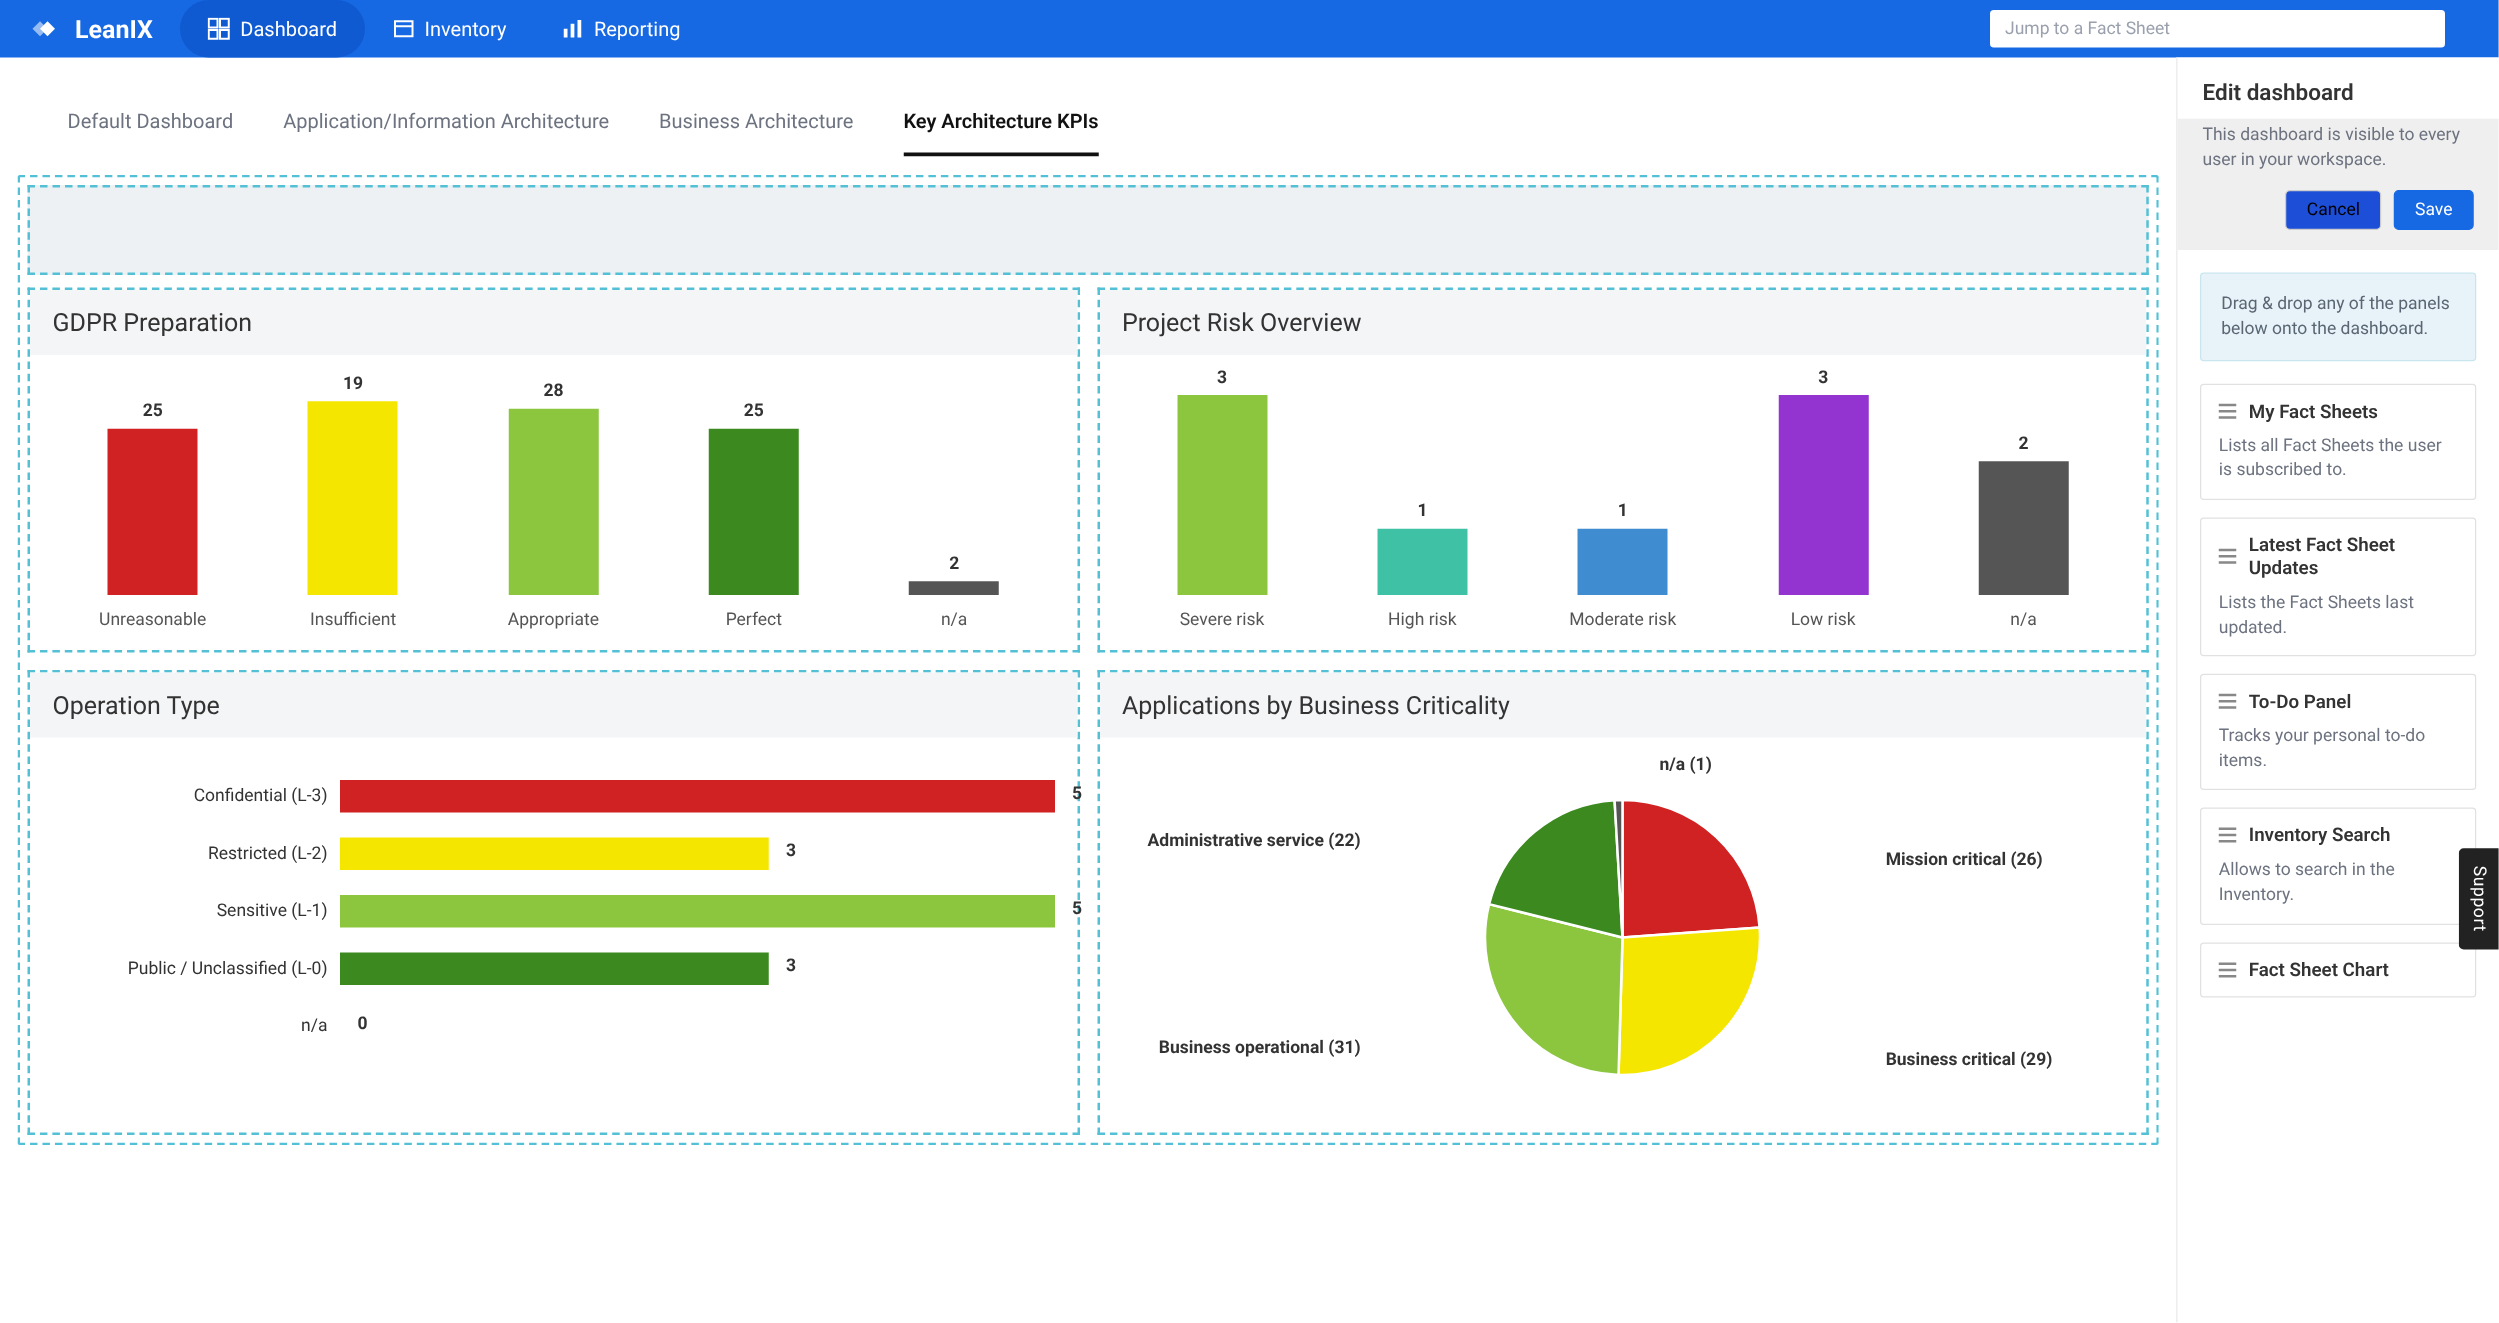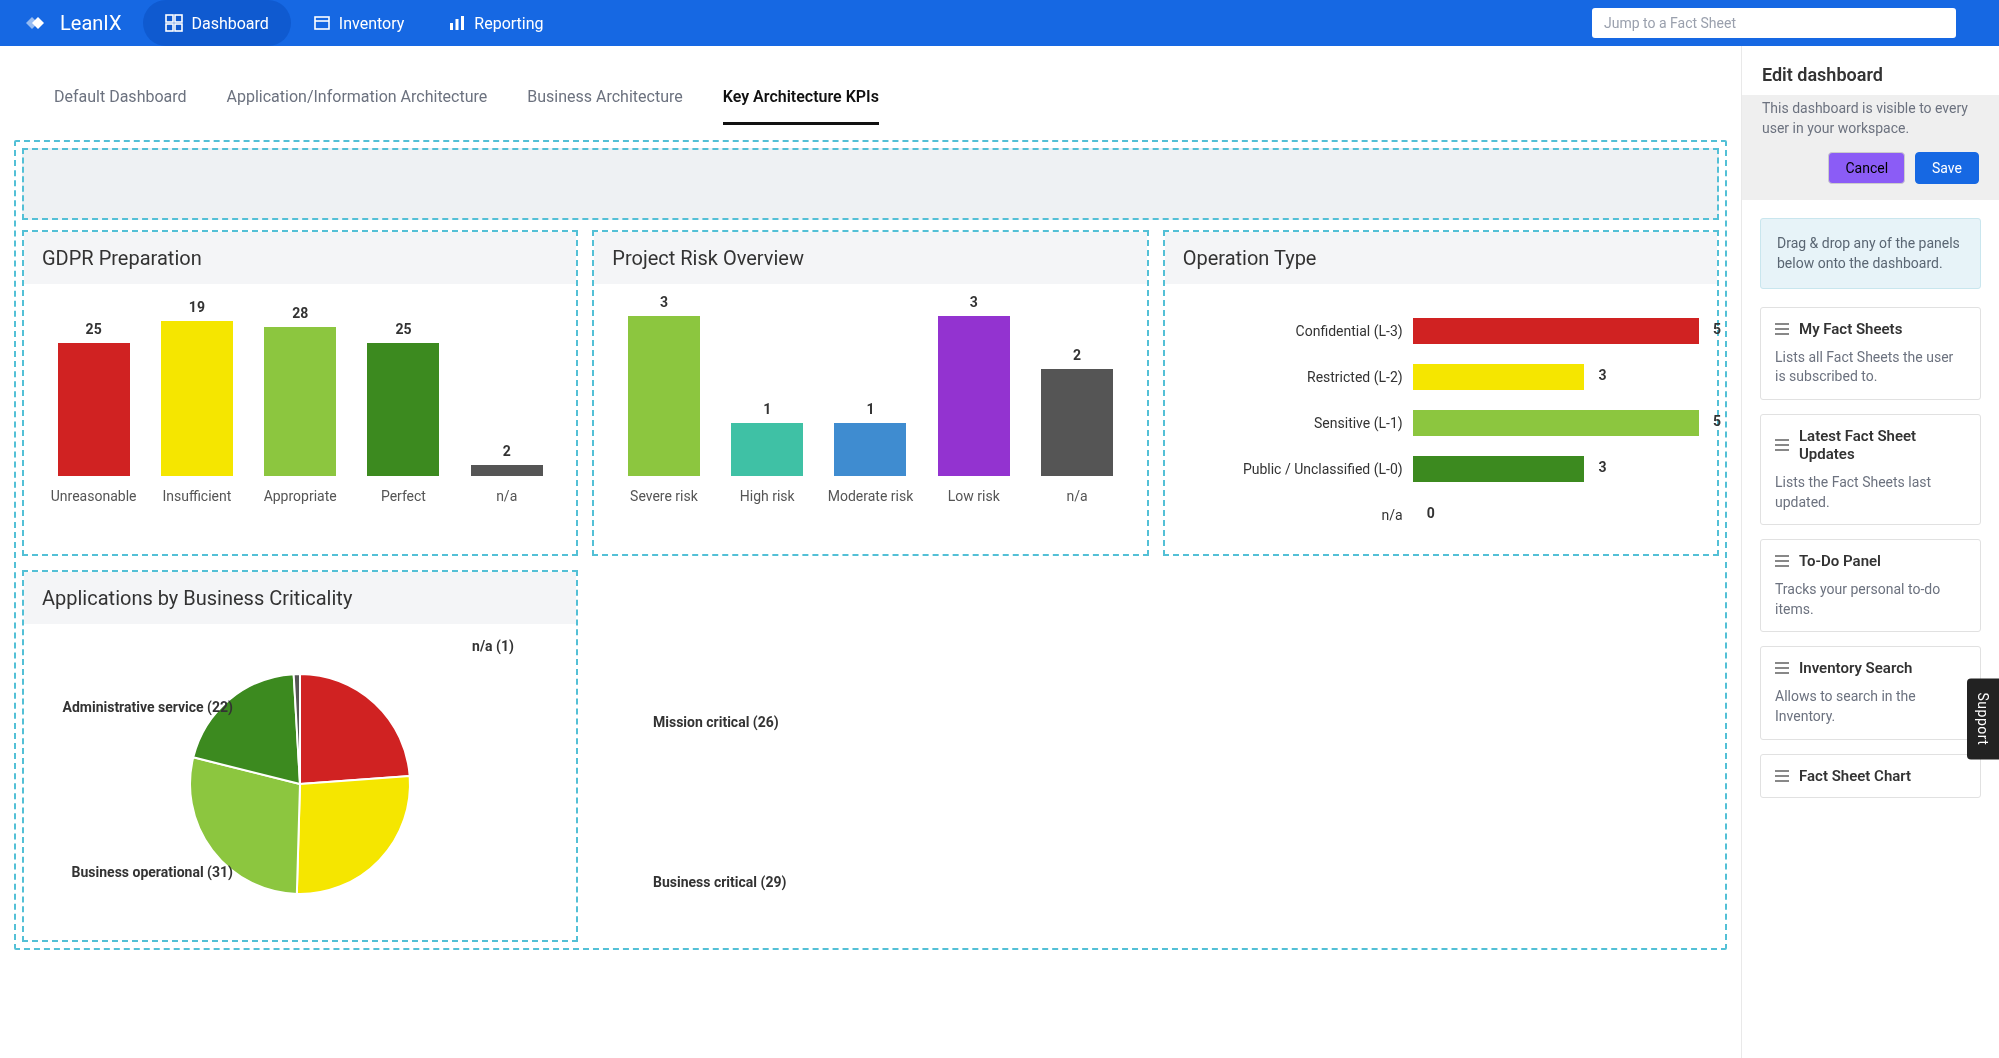--- a/index.html
+++ b/index.html
@@ -1,20 +1,20 @@
 <!DOCTYPE html>
 <html><head>
 <meta charset="utf-8">
 <style>
 * { box-sizing: border-box; margin: 0; padding: 0; font-family: -apple-system, BlinkMacSystemFont, "Segoe UI", Roboto, Helvetica, Arial, sans-serif; }
 body { background: #fff; color: #333; font-size: 14px; overflow: hidden; width: 1999px; height: 1058px; }
 
 
 .topnav { background: #1668e3; color: #fff; height: 46px; display: flex; align-items: center; padding: 0 12px 0 0; }
-.logo { display: flex; align-items: center; gap: 10px; padding: 0 22px; font-weight: 400; font-size: 20px; }
+.logo { display: flex; align-items: center; gap: 10px; padding: 0 22px; font-weight: 700; font-size: 20px; }
 .logo-mark { width: 28px; height: 28px; position: relative; }
 .logo-mark svg { width: 28px; height: 28px; }
 .nav-items { display: flex; align-items: stretch; height: 100%; }
 .nav-item { display: flex; align-items: center; gap: 8px; padding: 0 22px; font-size: 16px; cursor: pointer; color: #fff; }
 .nav-item.active { background: #0f5ad0; border-radius: 23px; }
 .nav-icon { width: 18px; height: 18px; display:inline-flex; align-items:center; justify-content:center; }
 .spacer { flex: 1; }
 .search { width: 364px; margin-right: 31px; }
 .search input { width: 100%; height: 30px; border: none; border-radius: 3px; padding: 0 12px; font-size: 14px; color:#333; }
 .search input::placeholder { color: #9aa0ad; }
@@ -28,21 +28,21 @@
 .subtab { padding-bottom: 16px; color: #6c727f; font-size: 16px; cursor:pointer; border-bottom: 3px solid transparent; }
 .subtab.active { color: #111; font-weight:600; border-bottom-color:#111; }
 
 
 .main-wrap { display:flex; height: calc(1058px - 46px); }
 .canvas { flex:1; padding: 18px 14px 0 14px; overflow:hidden; }
 .editpanel { width: 258px; background:#fff; border-left:1px solid #e9e9e9; padding: 0; display:flex; flex-direction:column; }
 
 .dropzone { border: 2px dashed #53c0d6; border-radius: 2px; padding: 6px; background:#fff; }
 .dropzone-inner-top { height: 72px; background:#eef1f3; border: 2px dashed #53c0d6; margin-bottom: 10px; }
-.grid { display:grid; grid-template-columns: 1fr 1fr 1fr; gap: 14px; }
+.grid { display:grid; grid-template-columns: 1fr 1fr; gap: 14px; }
 .panel { border: 2px dashed #53c0d6; background:#fff; }
 .panel-head { background:#f4f5f7; padding: 14px 18px; font-size: 20px; color:#333; }
 .panel-body { padding: 20px 18px 16px; position:relative; }
 
 
 .vbars { display:flex; align-items:flex-end; justify-content:space-around; height: 200px; padding-top: 8px; }
 .vbar-col { flex:1; display:flex; flex-direction:column; align-items:center; }
 .vbar-val { font-size: 14px; font-weight: 700; margin-bottom: 6px; }
 .vbar { width: 72px; }
 .vbar-label { font-size: 14px; color:#555; margin-top: 12px; }
@@ -57,21 +57,21 @@
 
 
 .pie-wrap { display:flex; align-items:center; justify-content:center; position:relative; height: 280px; }
 .pie-label { position:absolute; font-size: 14px; font-weight:700; white-space:nowrap; }
 
 
 .ep-title { font-size:18px; font-weight:600; padding: 18px 20px 10px; }
 .ep-note-wrap { background:#efefef; padding: 0 20px 16px; }
 .ep-note { color:#6c727f; font-size:14px; line-height:1.4; padding-top:4px; }
 .ep-btns { display:flex; justify-content:flex-end; gap:10px; margin-top: 14px; }
-.btn { padding: 7px 16px; border-radius:4px; font-size:14px; cursor:pointer; border:1px solid #ccc; background:#8b5cf6; }
+.btn { padding: 7px 16px; border-radius:4px; font-size:14px; cursor:pointer; border:1px solid #ccc; background:#1d4ed8; }
 .btn.primary { background:#1668e3; color:#fff; border-color:#1668e3; }
 .ep-tip { margin: 18px; padding: 14px 16px; background:#e7f3f8; border:1px solid #c9e6ee; border-radius:3px; color:#5a6673; font-size:14px; line-height:1.45; }
 .ep-items { padding: 0 18px; display:flex; flex-direction:column; gap: 14px; }
 .ep-item { border:1px solid #e1e1e1; border-radius:3px; padding: 12px 14px; cursor:grab; }
 .ep-item-head { display:flex; align-items:center; gap:10px; font-weight:600; font-size:15px; color:#333; }
 .grip { display:inline-flex; flex-direction:column; gap:3px; }
 .grip span { width:14px; height:2px; background:#888; }
 .ep-item-desc { color:#6c727f; font-size:14px; margin-top: 10px; line-height:1.4; }
 
 

